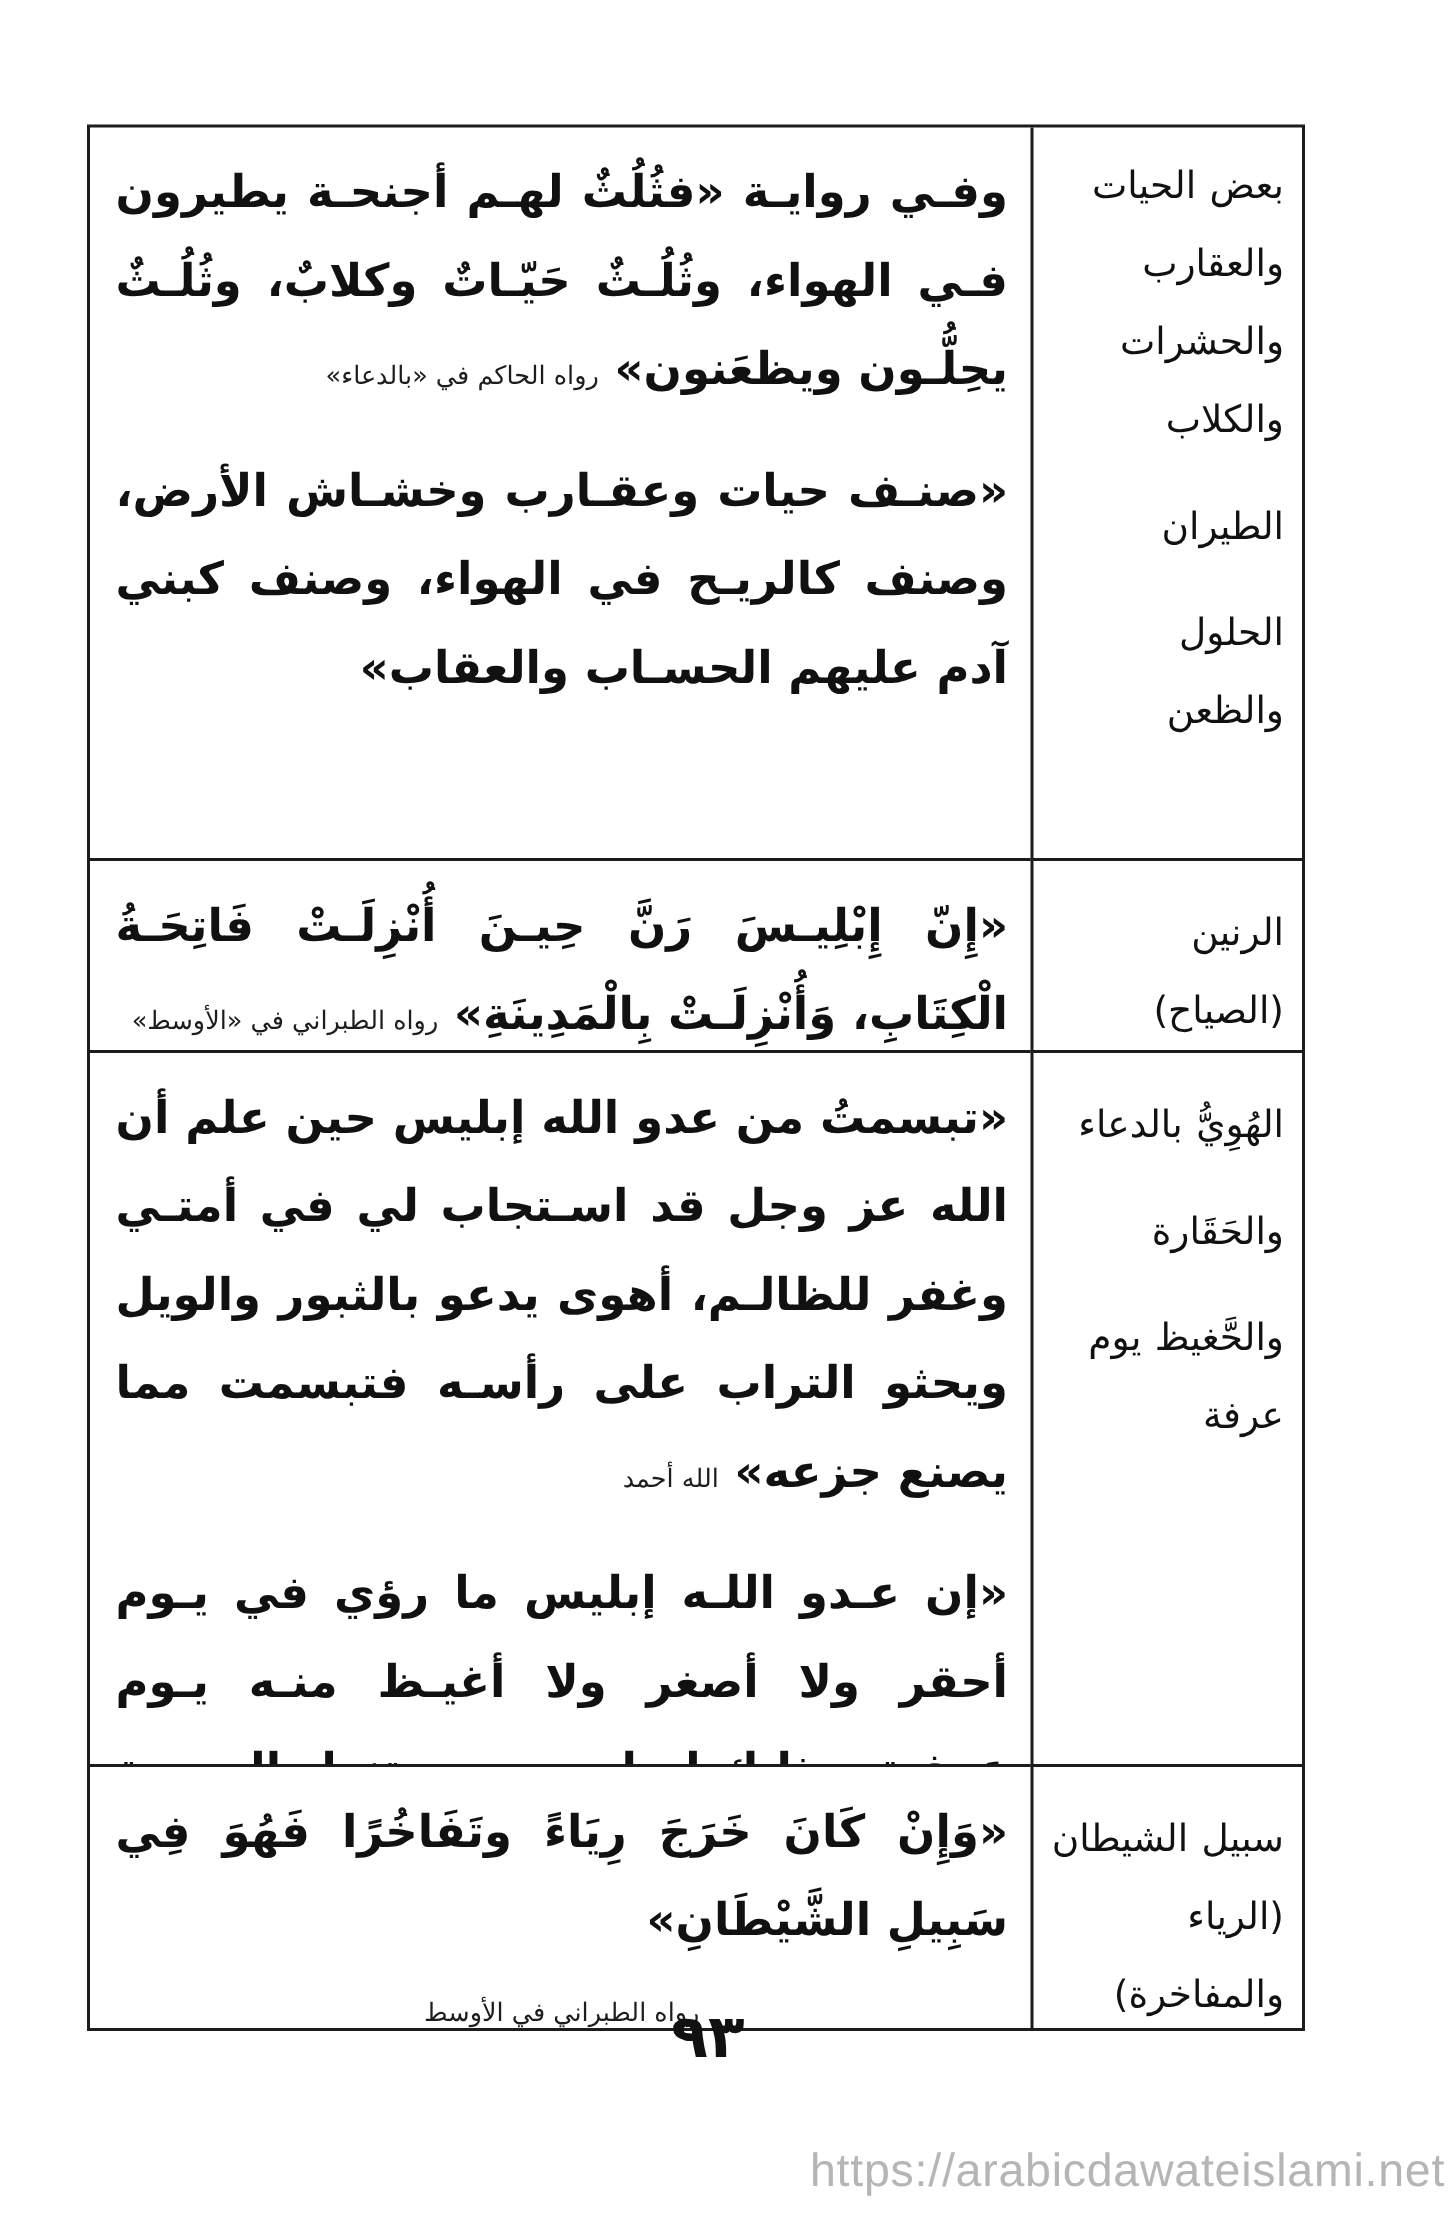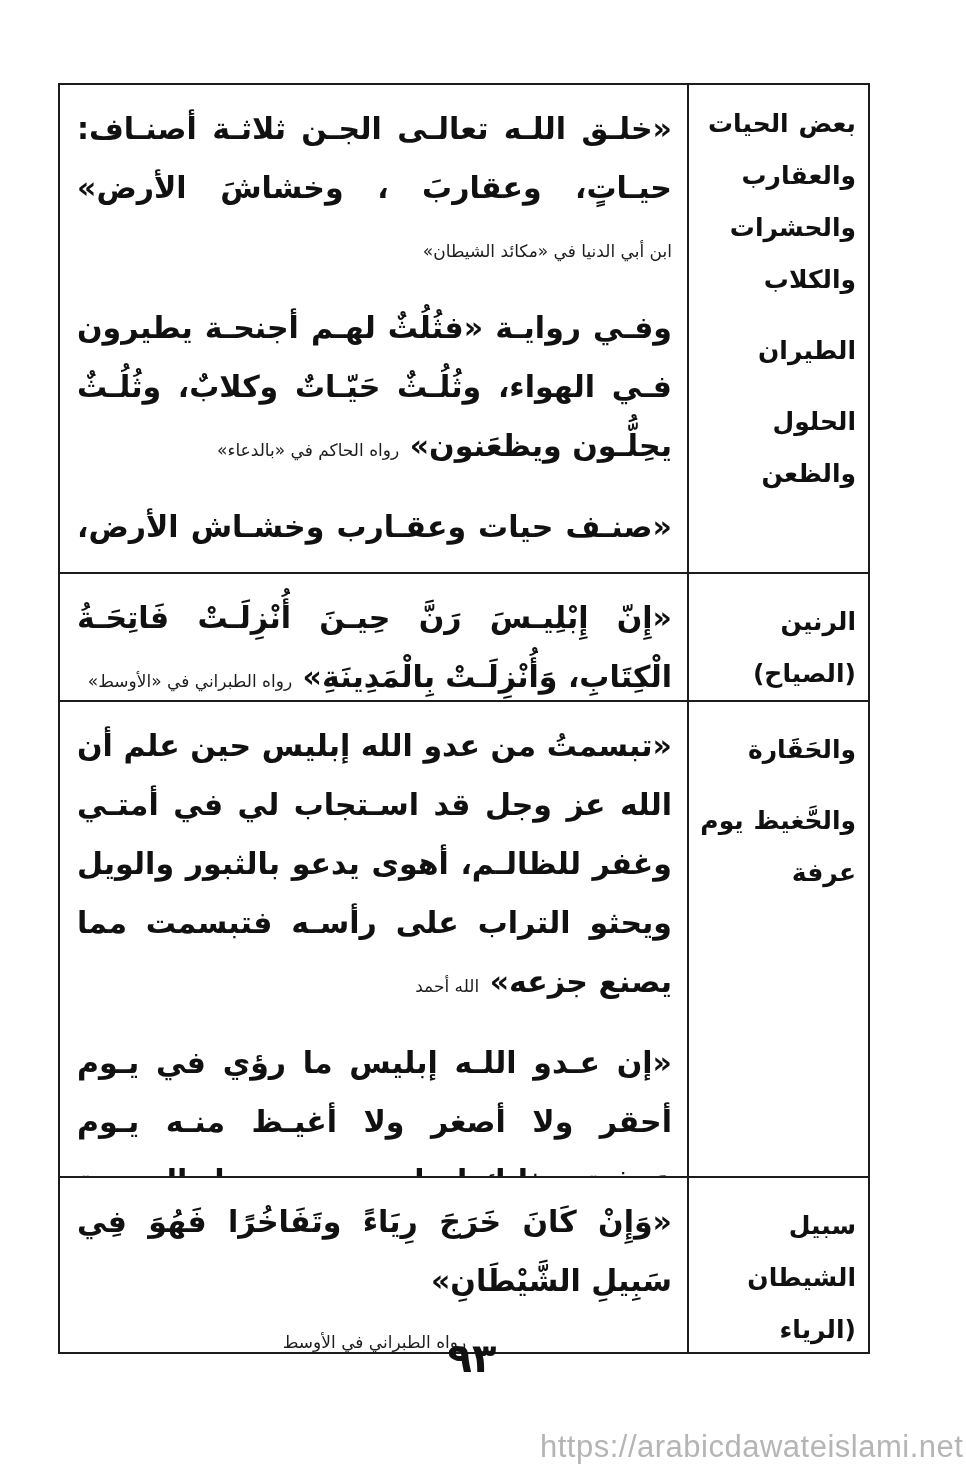--- a/index.html
+++ b/index.html
@@ -39,21 +39,21 @@
     border-bottom: 2px solid #1c1c1c;
   }
   .topic-cell {
     border-left: 2px solid #1c1c1c; 
     padding: 22px 12px 8px 10px;
     text-align: right;
   }
   .topic-cell.first-row { padding-top: 13px; }
   .topic {
     font-size: 25px;
-    font-weight: 700;
+    font-weight: 400;
     line-height: 52px;
     word-spacing: 1px;
   }
   .topic + .topic { margin-top: 19px; text-align: right; }
   .quote-cell {
     padding: 14px 15px 6px 17px;
   }
   .quote {
     margin: 0 0 17px 0;
     font-size: 30px;
@@ -104,44 +104,41 @@
 
   <div class="hadith-table">
 
     <div class="cell topic-cell first-row row-border">
       <div class="topic">بعض الحيات والعقارب والحشرات والكلاب</div>
       <div class="topic">الطيران</div>
       <div class="topic">الحلول والظعن</div>
     </div>
     <div class="cell quote-cell row-border">
       <p class="quote">
-        <span class="qtext">«خلـق اللـه تعالـى الجـن ثلاثـة أصنـاف: حيـاتٍ، وعقاربَ ، وخشاشَ الأرض»</span>
-        <span class="cite">ابن أبي الدنيا في «مكائد الشيطان»</span>
-      </p>
-      <p class="quote">
         <span class="qtext">وفـي روايـة «فثُلُثٌ لهـم أجنحـة يطيرون فـي الهواء، وثُلُـثٌ حَيّـاتٌ وكلابٌ، وثُلُـثٌ يحِلُّـون ويظعَنون»</span>
         <span class="cite">رواه الحاكم في «بالدعاء»</span>
       </p>
       <p class="quote">
         <span class="qtext">«صنـف حيات وعقـارب وخشـاش الأرض، وصنف كالريـح في الهواء، وصنف كبني آدم عليهم الحسـاب والعقاب»</span>
         
       </p>
     </div>
 
     <div class="cell topic-cell row-border">
       <div class="topic">الرنين (الصياح)</div>
     </div>
     <div class="cell quote-cell row-border">
       <p class="quote">
         <span class="qtext">«إِنّ إِبْلِيـسَ رَنَّ حِيـنَ أُنْزِلَـتْ فَاتِحَـةُ الْكِتَابِ، وَأُنْزِلَـتْ بِالْمَدِينَةِ»</span>
         <span class="cite">رواه الطبراني في «الأوسط»</span>
       </p>
     </div>
 
     <div class="cell topic-cell row-border">
+      <div class="topic">الهُوِيُّ بالدعاء</div>
       <div class="topic">والحَقَارة</div>
       <div class="topic">والحَّغيظ يوم عرفة</div>
     </div>
     <div class="cell quote-cell row-border">
       <p class="quote">
         <span class="qtext">«تبسمتُ من عدو الله إبليس حين علم أن الله عز وجل قد اسـتجاب لي في أمتـي وغفر للظالـم، أهوى يدعو بالثبور والويل ويحثو التراب على رأسـه فتبسمت مما يصنع جزعه»</span>
         <span class="cite">الله أحمد</span>
       </p>
       <p class="quote">
         <span class="qtext">«إن عـدو اللـه إبليس ما رؤي في يـوم أحقر ولا أصغر ولا أغيـظ منـه يـوم عرفـة، وذلـك لمـا يرى مـن تنزل الرحمـة وتجاوز الله عـن الذنوب العظـام إلا ما رؤي يوم بدر»</span>

